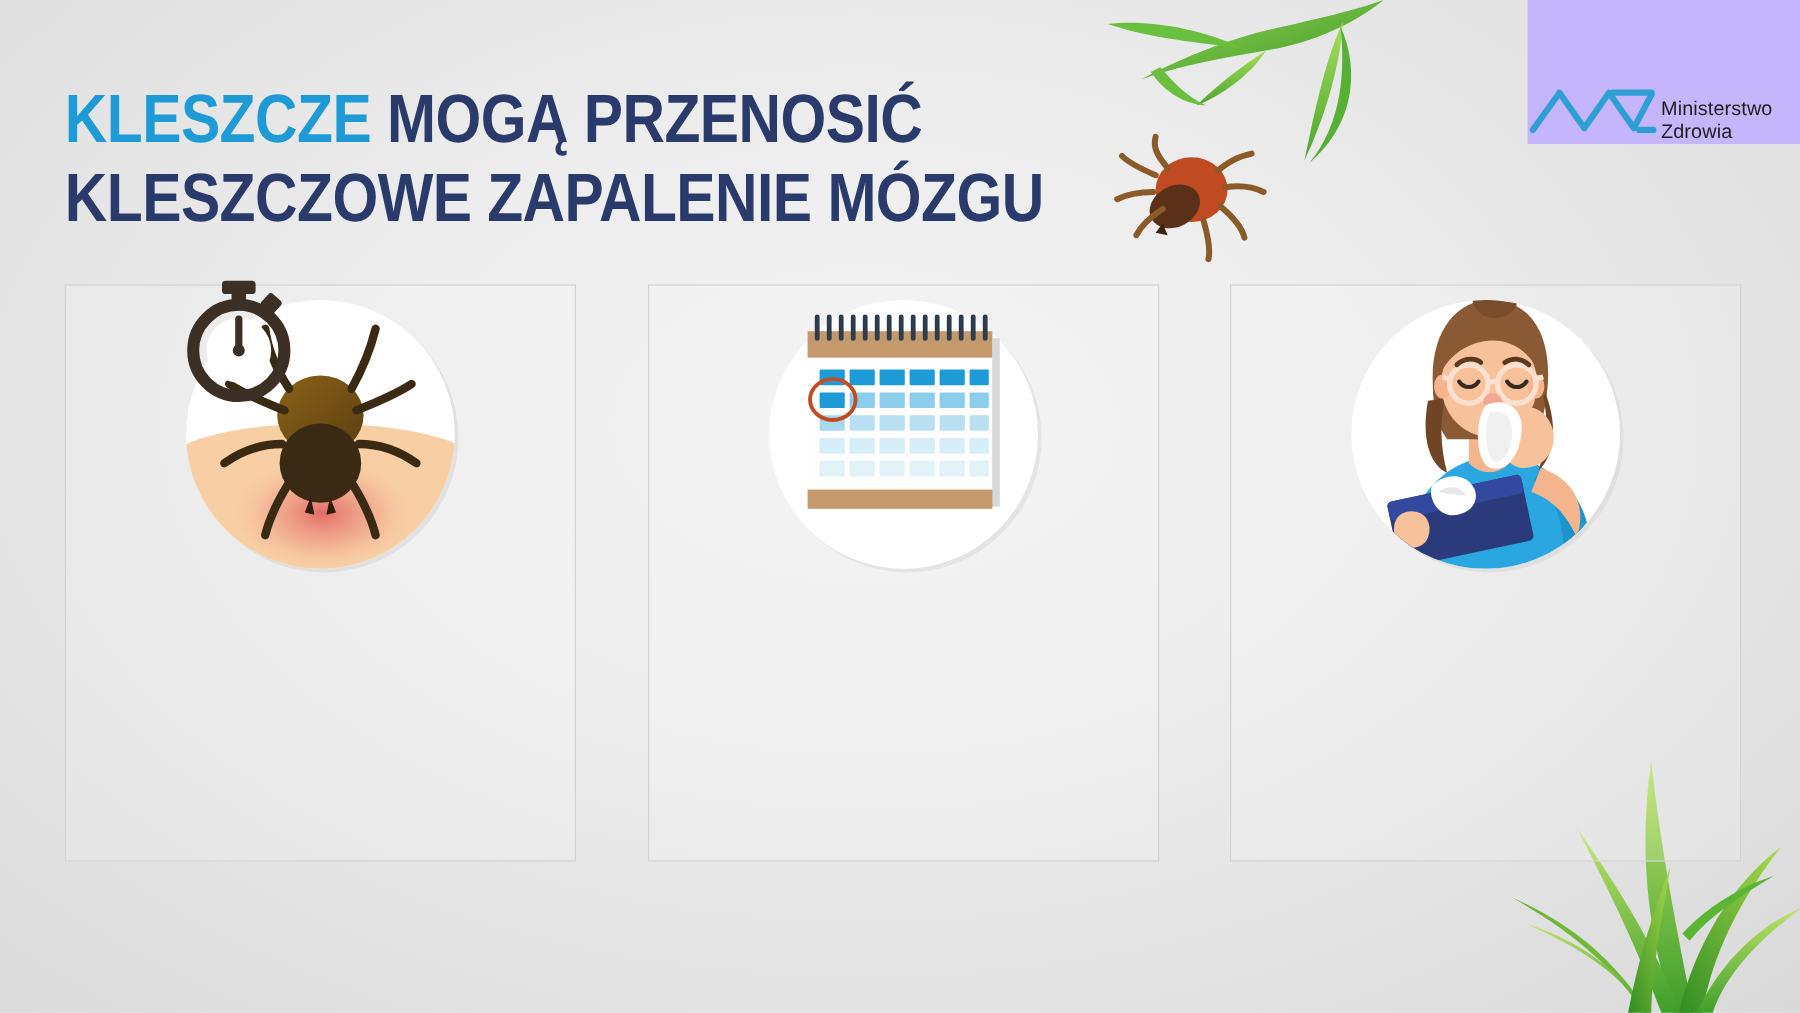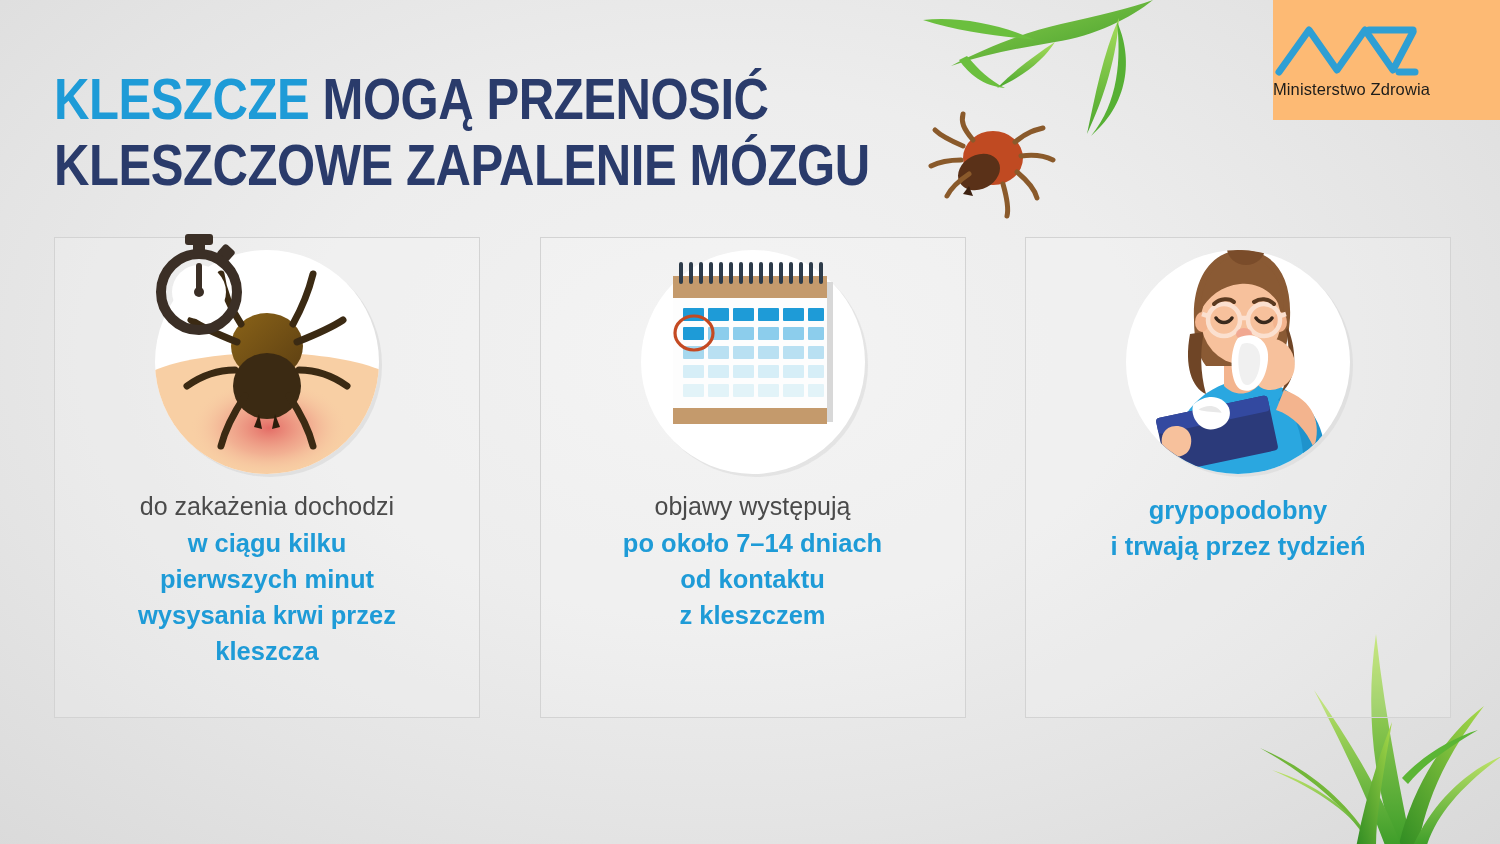--- a/index.html
+++ b/index.html
@@ -7,22 +7,22 @@
     width:1500px;height:844px;overflow:hidden;
     font-family:"Liberation Sans","DejaVu Sans",sans-serif;
     background:radial-gradient(ellipse at 48% 42%, #f2f2f2 0%, #ededed 38%, #e4e4e4 68%, #d9d9d9 100%);
     position:relative;
   }
   .stage{position:absolute;inset:0;}
 
   
   .logo-box{
     position:absolute;left:1273px;top:0;width:227px;height:120px;
-    background:#fdba74;display:flex;flex-direction:column;
-    align-items:flex-start;justify-content:center;gap:2px;
+    background:#c4b5fd;display:flex;flex-direction:row;
+    align-items:flex-end;justify-content:center;gap:2px;
   }
   .logo-mark{width:148px;height:56px;display:block;}
   .logo-text{font-size:16.5px;color:#1d1d1b;letter-spacing:.1px;font-family:"Liberation Sans",sans-serif;}
 
   
   .title{
     position:absolute;left:54px;top:28px;width:830px;
     font-family:"Liberation Sans Narrow","Liberation Sans",sans-serif;
     font-weight:700;font-size:57px;line-height:66px;
     letter-spacing:-0.5px;color:#2a3b6b;
@@ -189,29 +189,20 @@
             <rect x="26" y="0" width="28" height="11" rx="3" fill="#3b2f26"></rect>
             <rect x="34" y="9" width="12" height="10" fill="#3b2f26"></rect>
             <rect x="60" y="12" width="14" height="14" rx="3" transform="rotate(42 67 19)" fill="#3b2f26"></rect>
             <circle cx="40" cy="58" r="38" fill="none" stroke="#3b2f26" stroke-width="10"></circle>
             <circle cx="40" cy="58" r="27" fill="#ffffff"></circle>
             <path d="M40 58 L40 32" stroke="#3b2f26" stroke-width="6" stroke-linecap="round"></path>
             <circle cx="40" cy="58" r="5" fill="#3b2f26"></circle>
           </g>
         </svg>
       </div>
-      <div class="card-text">
-        <div class="lead">do zakażenia dochodzi</div>
-        <div class="emph">
-          <div>w ciągu kilku</div>
-          <div>pierwszych minut</div>
-          <div>wysysania krwi przez</div>
-          <div>kleszcza</div>
-        </div>
-      </div>
     </div>
 
     <div class="card">
       <div class="card-media">
         <svg width="260" height="260" viewBox="0 0 260 260">
           <circle cx="133" cy="141" r="112" fill="#cfcfcf" opacity=".4"></circle>
           <circle cx="130" cy="138" r="112" fill="#ffffff"></circle>
 
           <rect x="56" y="58" width="154" height="140" fill="#dedede"></rect>
           <rect x="50" y="52" width="154" height="140" fill="#fdfdfd"></rect>
@@ -278,28 +269,20 @@
               <rect x="160" y="160" width="21" height="13" rx="1"></rect>
                 <rect x="185" y="160" width="16" height="13" rx="1"></rect>
             </g>
           </g>
 
           <rect x="50" y="184" width="154" height="16" fill="#c49a6c"></rect>
 
           <ellipse cx="71" cy="109" rx="19" ry="17" fill="none" stroke="#c44a22" stroke-width="3.2"></ellipse>
         </svg>
       </div>
-      <div class="card-text">
-        <div class="lead">objawy występują</div>
-        <div class="emph">
-          <div>po około 7–14 dniach</div>
-          <div>od kontaktu</div>
-          <div>z kleszczem</div>
-        </div>
-      </div>
     </div>
 
     <div class="card">
       <div class="card-media">
         <svg width="260" height="260" viewBox="0 0 260 260">
           <defs>
             <clipPath id="cc3">
                 <circle cx="130" cy="138" r="112"></circle>
               </clipPath>
           </defs>
@@ -352,23 +335,19 @@
               <rect x="52" y="182" width="114" height="16" rx="4" fill="#3349a0"></rect>
               <path d="M92 176 C106 168 122 172 126 186 C128 198 118 206 104 204 C92 202 86 186 92 176Z" fill="#ffffff"></path>
               <path d="M96 182 C106 178 116 182 118 190 C112 188 102 186 96 182Z" fill="#e8e8e8"></path>
             </g>
 
             <path d="M56 226 C50 214 56 202 68 202 C80 202 86 212 82 224 C78 234 64 236 56 226Z" fill="#f7c19c"></path>
           </g>
         </svg>
       </div>
       <div class="card-text">
-        <div class="emph">
-          <div>grypopodobny</div>
-          <div>i trwają przez tydzień</div>
-        </div>
       </div>
     </div>
 
   </div>
 
 
 </div>
 
 </body></html>

